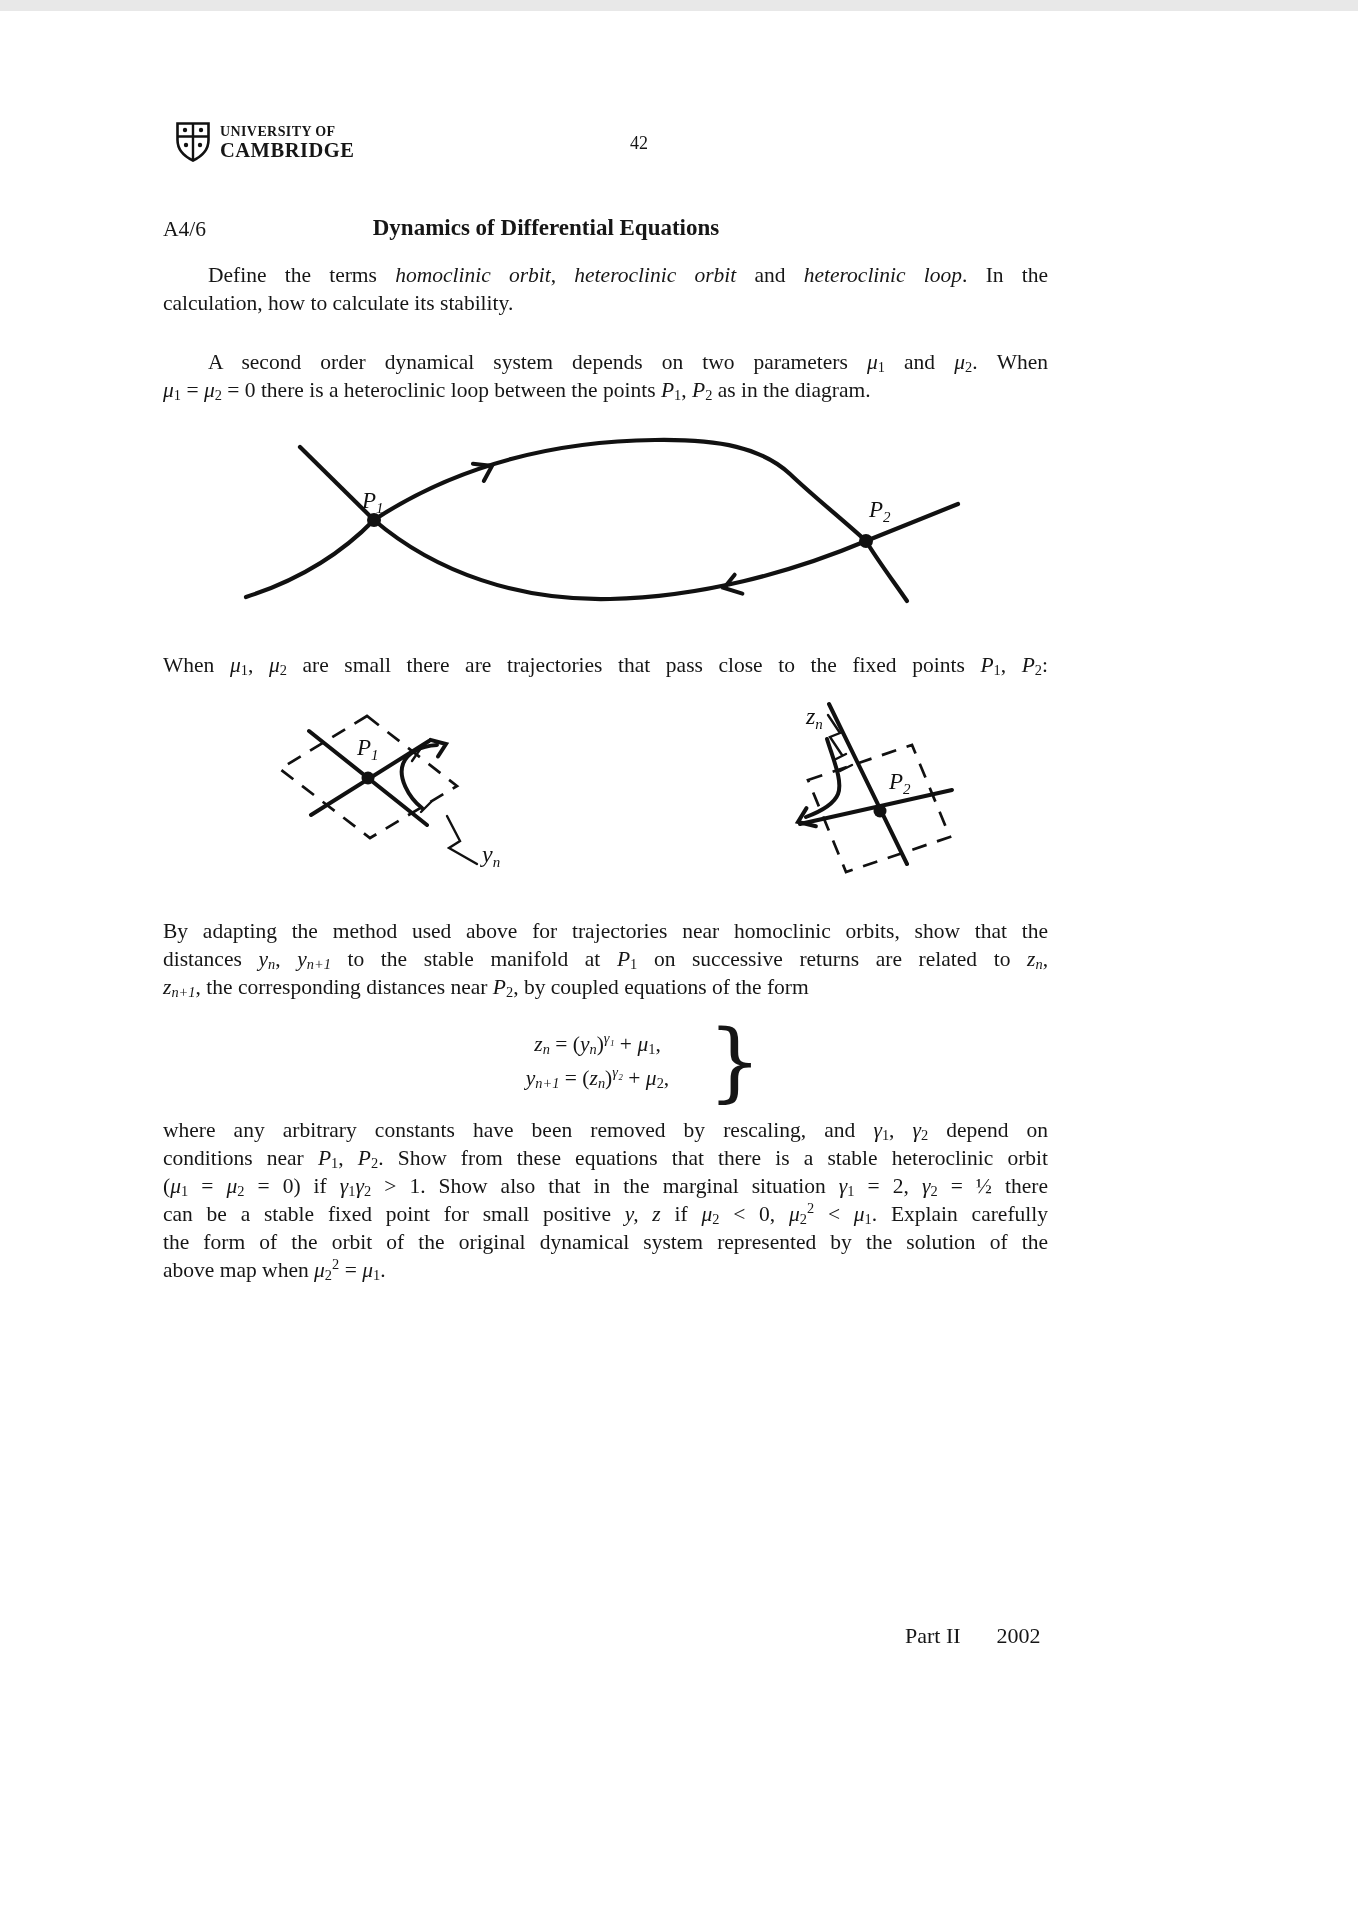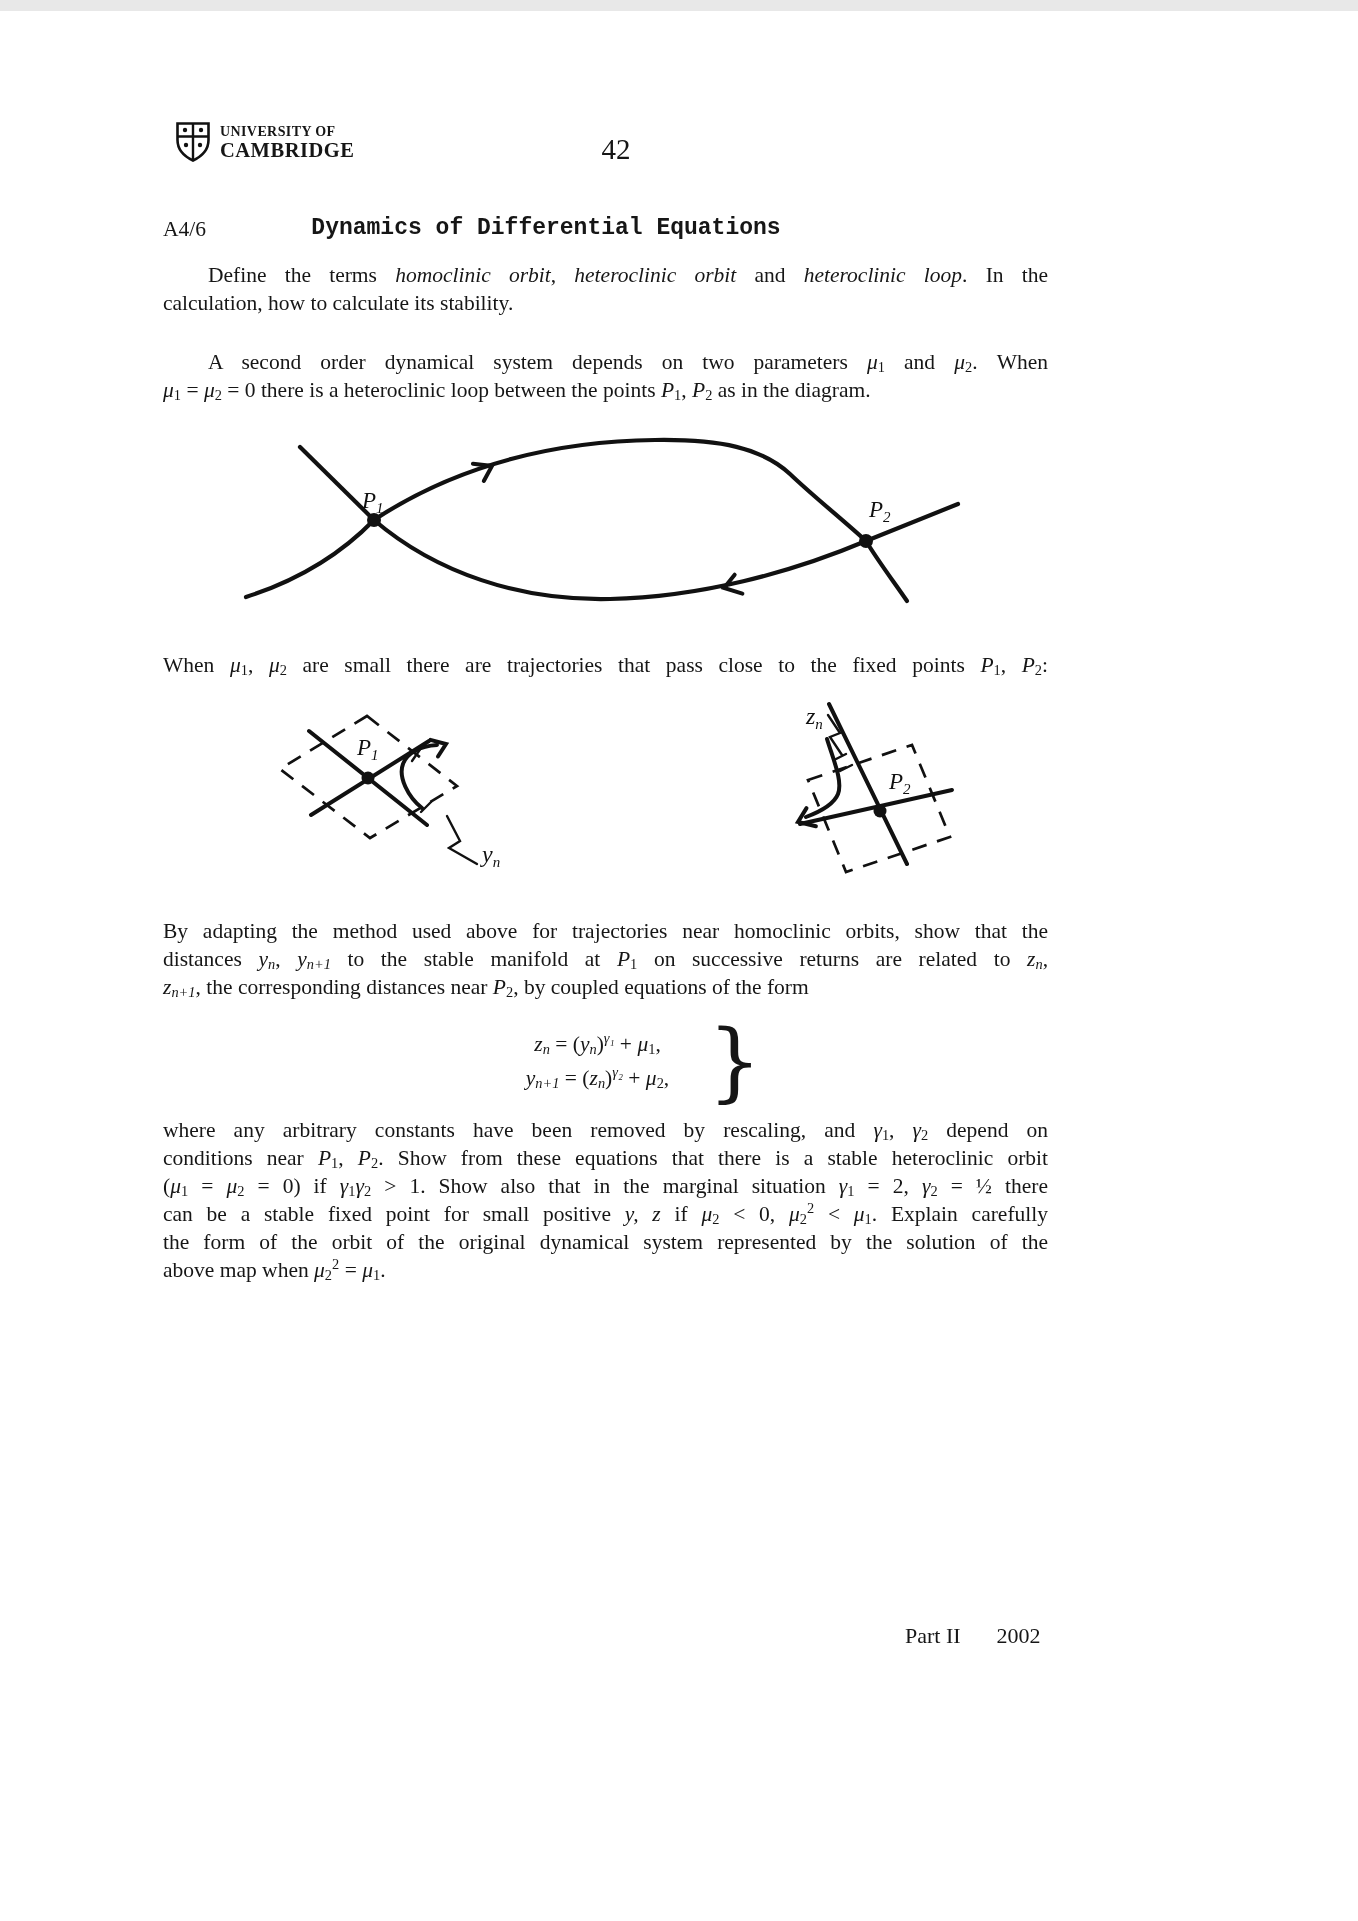--- a/index.html
+++ b/index.html
@@ -4,27 +4,27 @@
 <style>
   html,body{margin:0;padding:0;background:#e8e8e8;}
   .page{position:relative;width:1358px;height:1921px;background:#ffffff;margin:11px auto;
         font-family:"Liberation Serif","DejaVu Serif",serif;color:#161616;overflow:hidden;}
 
   
   .crest{position:absolute;left:175px;top:110px;display:flex;gap:9px;align-items:center;}
   .crest-text{display:flex;flex-direction:column;justify-content:center;}
   .crest-text .l1{font-size:14px;font-weight:bold;letter-spacing:.4px;line-height:16px;}
   .crest-text .l2{font-size:20.5px;font-weight:bold;letter-spacing:.5px;line-height:21px;}
-  .pagenum{position:absolute;left:584px;top:122px;width:64px;text-align:center;font-size:29px;}
+  .pagenum{position:absolute;left:584px;top:122px;width:64px;text-align:right;font-size:18px;}
 
   
   .qline{position:absolute;left:163px;top:206px;width:885px;height:30px;font-size:21.5px;}
   .qcode{position:absolute;left:0;top:0;}
   .qtitle{position:absolute;left:383px;top:-2px;transform:translateX(-50%);margin:0;
-          font-size:23px;font-weight:700;white-space:nowrap;font-family:Liberation Mono, monospace;}
+          font-size:23px;font-weight:700;white-space:nowrap;}
 
   
   .para{position:absolute;left:163px;width:885px;font-size:21.5px;line-height:28px;}
   #p1{top:250px}
   #p2{top:337px}
   #p3{top:640px}
   #p4{top:906px}
   #p5{top:1105px}
   .line{text-align:justify;text-align-last:justify;}
   .line.final{text-align-last:left;}

